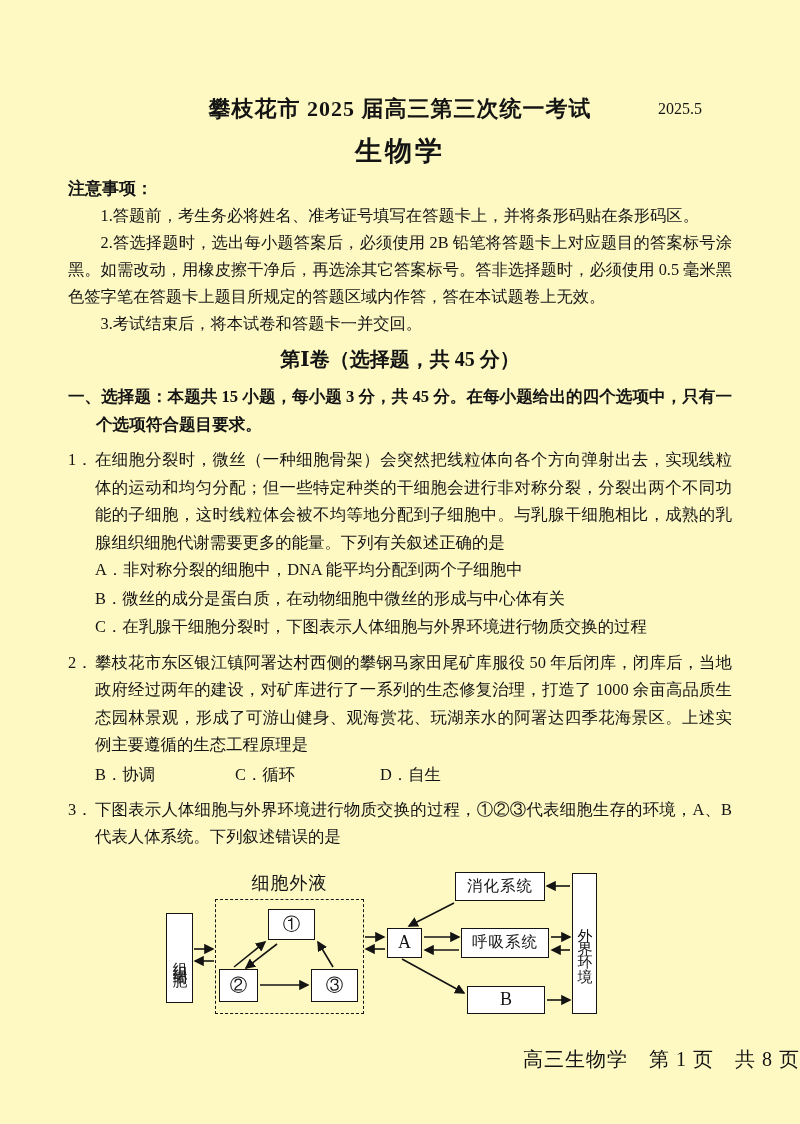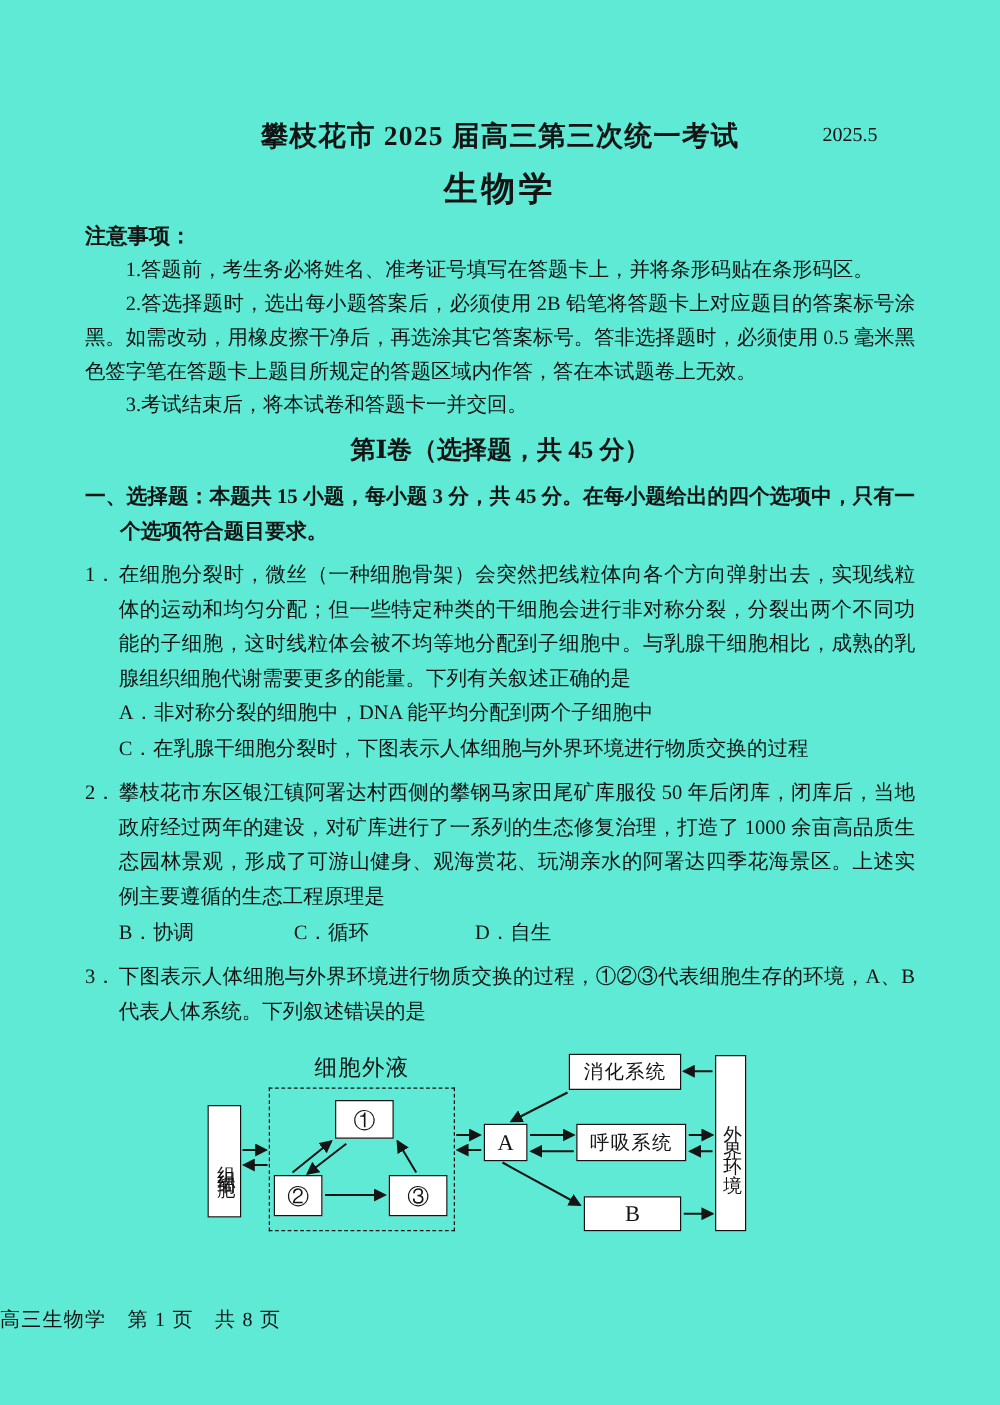--- a/index.html
+++ b/index.html
@@ -1,18 +1,18 @@
 <!DOCTYPE html>
 <html lang="zh"><head>
 <meta charset="utf-8">
 <style>
   html,body { margin:0; padding:0; background:#ffffff; }
   .page {
     position:relative; width:800px; height:1124px; margin:0 auto;
-    background:#5eead4; color:#141414; overflow:hidden;
+    background:#fef9c3; color:#141414; overflow:hidden;
     font-family:"Liberation Serif","DejaVu Serif",serif;
   }
   .content { padding:0 68px; }
 
   
   .exam-header { position:relative; padding-top:94px; text-align:center; }
   .exam-title { display:inline-block; font-size:22px; font-weight:bold; letter-spacing:1px; }
   .exam-date { position:absolute; right:98px; top:100px; font-size:16px; }
   .subject-title { text-align:center; font-size:27px; font-weight:bold; letter-spacing:3px; margin-top:9px; }
 
@@ -38,21 +38,21 @@
            display:flex; align-items:center; justify-content:center; }
   .d-dashed { position:absolute; box-sizing:border-box; border:1.6px dashed #141414; background:transparent; }
   .d-label { position:absolute; text-align:center; font-size:18px; letter-spacing:1px; }
   .vtext { writing-mode:vertical-rl; text-orientation:upright; }
   .circ { font-size:17.5px; }
   .sysname { font-size:15.5px; letter-spacing:1px; }
   .bigletter { font-size:18px; font-family:"Liberation Serif","DejaVu Serif",serif; }
   .d-arrows { position:absolute; left:0; top:0; pointer-events:none; }
 
   
-  .footer { position:absolute; top:1046px; left:0; width:100%; text-align:left; font-size:16px; letter-spacing:1px; }
+  .footer { position:absolute; top:1046px; left:0; width:100%; text-align:right; font-size:20px; letter-spacing:1px; }
 </style>
 </head>
 <body>
 
 <div class="page">
 
   <div class="exam-header">
     <span class="exam-title">攀枝花市 2025 届高三第三次统一考试</span>
     <span class="exam-date">2025.5</span>
   </div>
@@ -67,20 +67,21 @@
     </div>
 
     <div class="part-title">第Ⅰ卷（选择题，共 45 分）</div>
     <div class="section-intro">一、选择题：本题共 15 小题，每小题 3 分，共 45 分。在每小题给出的四个选项中，只有一个选项符合题目要求。</div>
 
     <div class="question">
       <span class="q-num">1．</span>
       <span>在细胞分裂时，微丝（一种细胞骨架）会突然把线粒体向各个方向弹射出去，实现线粒体的运动和均匀分配；但一些特定种类的干细胞会进行非对称分裂，分裂出两个不同功能的子细胞，这时线粒体会被不均等地分配到子细胞中。与乳腺干细胞相比，成熟的乳腺组织细胞代谢需要更多的能量。下列有关叙述正确的是</span>
       <div class="options">
         <div class="opt">A．非对称分裂的细胞中，DNA 能平均分配到两个子细胞中</div>
+        <div class="opt">B．微丝的成分是蛋白质，在动物细胞中微丝的形成与中心体有关</div>
         <div class="opt">C．在乳腺干细胞分裂时，下图表示人体细胞与外界环境进行物质交换的过程</div>
       </div>
     </div>
 
     <div class="question">
       <span class="q-num">2．</span>
       <span>攀枝花市东区银江镇阿署达村西侧的攀钢马家田尾矿库服役 50 年后闭库，闭库后，当地政府经过两年的建设，对矿库进行了一系列的生态修复治理，打造了 1000 余亩高品质生态园林景观，形成了可游山健身、观海赏花、玩湖亲水的阿署达四季花海景区。上述实例主要遵循的生态工程原理是</span>
       <div class="opt-row">
         <span class="opt-b">B．协调</span>
         <span class="opt-c">C．循环</span>

